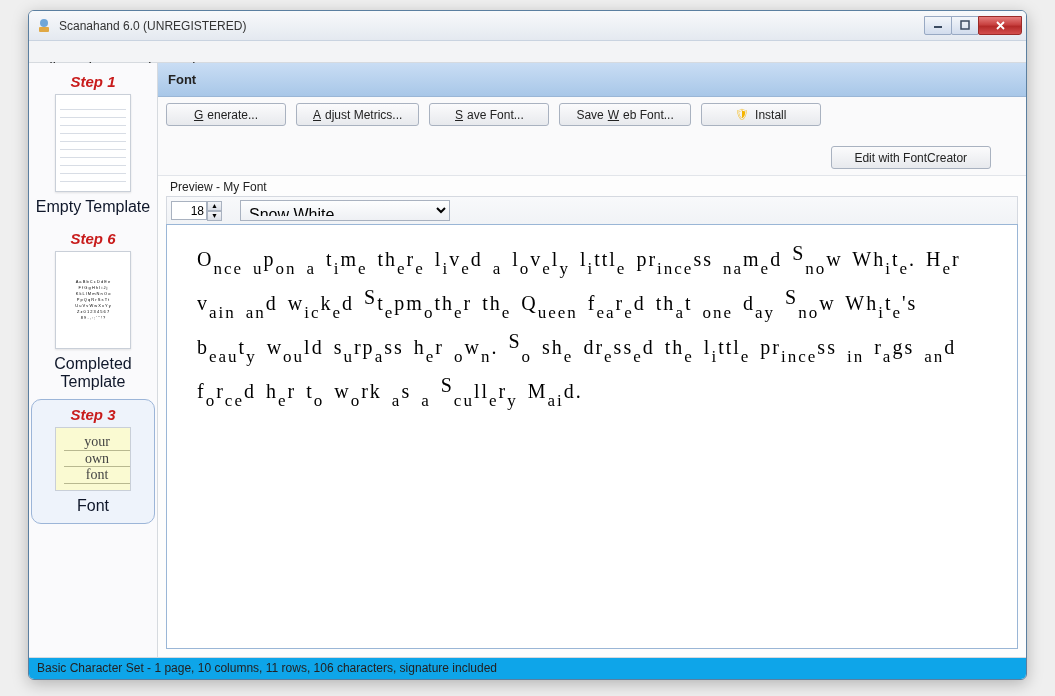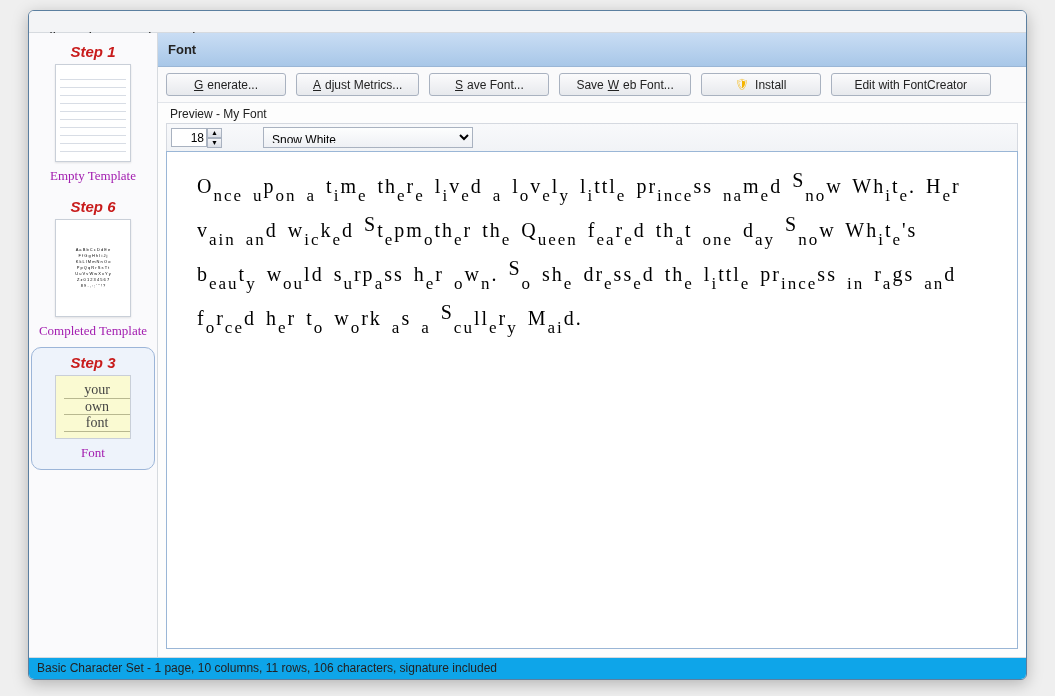--- a/index.html
+++ b/index.html
@@ -143,21 +143,21 @@
   border: 1px solid #c9cfd8;
   display: flex; flex-direction: column;
   justify-content: center;
   font-family: "Comic Sans MS", cursive;
   font-size: 14px;
   color: #444;
   line-height: 1.1;
   padding-left: 8px;
 }
 .thumb3 div { border-bottom: 1px solid #b8b890; padding: 0 4px; }
-.step-label { font-size: 13px; color: #a21caf; font-family: Liberation Serif, serif; }
+.step-label { font-size: 16px; color: #0f172a; }
 
 .main {
   flex: 1;
   display: flex;
   flex-direction: column;
   background: #fdfdfd;
 }
 .section-hdr {
   background: linear-gradient(#c9ddf4, #a8c7e8);
   height: 34px;
@@ -182,21 +182,21 @@
   background: linear-gradient(#fbfbfc, #e7e9ed);
   border: 1px solid #a9b2c0;
   border-radius: 3px;
   font-size: 12px;
   color: #222;
   cursor: pointer;
   display: inline-flex;
   align-items: center;
   gap: 4px;
 }
-.tb-btn.wide { min-width: 160px; justify-content: center;}
+.tb-btn.wide { min-width: 160px; justify-content: center; margin-top: 43px;}
 .tb-btn.med { min-width: 120px; justify-content: center;}
 .tb-btn u { text-decoration: underline; }
 
 .preview-wrap {
   flex: 1;
   margin: 2px 8px 8px;
   display: flex;
   flex-direction: column;
   min-height: 0;
   justify-content: flex-end;
@@ -231,25 +231,24 @@
   border: 1px solid #a9b2c0;
   background: linear-gradient(#f4f5f8,#dadee6);
   cursor: pointer;
 }
 .combo {
   position: relative;
   width: 210px; height: 21px;
 }
 .combo select {
   width: 100%; height: 100%;
-  font-size: 12px;
+  font-size: 16px;
   border: 1px solid #a9b2c0;
   background: linear-gradient(#fdfefe,#eef0f4);
   padding: 4px 4px;
-  margin-left: 23px;
 }
 .preview-area {
   flex: 1;
   border: 1px solid #9ab6d6;
   background: #fff;
   position: relative;
   overflow-y: scroll;
   padding: 12px 30px;
 }
 .preview-text {
@@ -273,20 +272,46 @@
 }
 .shield { color:#f5b400; font-size:11px; margin-right:2px;}
 </style>
 </head>
 <body>
 
 <div class="outer-shadow"></div>
 
 <div class="window">
 
+  <div class="titlebar">
+    <span class="app-icon">
+      <svg width="16" height="16" viewBox="0 0 16 16">
+          <circle cx="8" cy="5" r="4" fill="#6fa6d9"></circle>
+          <rect x="3" y="9" width="10" height="5" rx="1" fill="#e0a845"></rect>
+        </svg>
+    </span>
+    <span class="title">Scanahand 6.0 (UNREGISTERED)</span>
+    <div class="win-controls">
+      <div class="win-btn">
+        <svg width="10" height="10">
+            <rect x="1" y="6" width="8" height="2" fill="#3a4a60"></rect>
+          </svg>
+      </div>
+      <div class="win-btn">
+        <svg width="10" height="10">
+            <rect x="1" y="1" width="8" height="8" fill="none" stroke="#3a4a60" stroke-width="1.5"></rect>
+          </svg>
+      </div>
+      <div class="win-btn close">
+        <svg width="11" height="11">
+            <path d="M2 2 L9 9 M9 2 L2 9" stroke="#fff" stroke-width="1.8"></path>
+          </svg>
+      </div>
+    </div>
+  </div>
 
   <div class="menubar">
     <div class="menu-item"><u>F</u>ile</div>
     <div class="menu-item"><u>V</u>iew</div>
     <div class="menu-item"><u>T</u>ools</div>
     <div class="menu-item"><u>H</u>elp</div>
   </div>
 
   <div class="body">
     <div class="sidebar">

